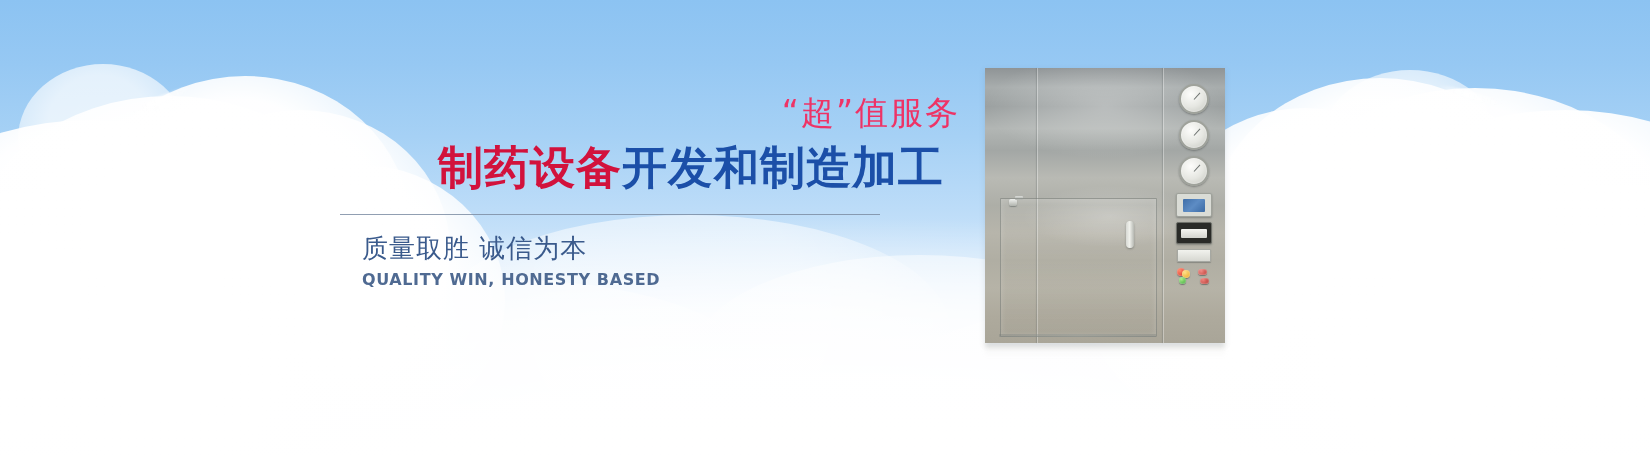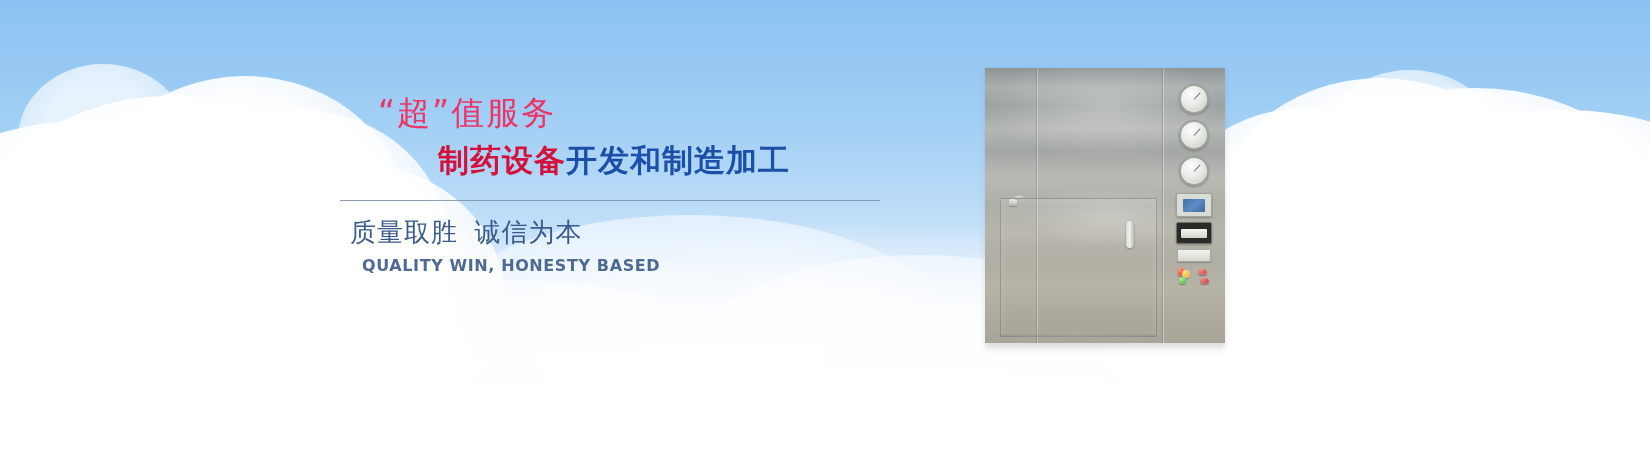--- a/index.html
+++ b/index.html
@@ -109,25 +109,26 @@
     top: 96px;
     width: 620px;
   }
 
   .eyebrow {
     font-size: 33px;
     line-height: 1;
     color: #ee3366;
     letter-spacing: 2px;
     white-space: nowrap;
-    margin: 0 0 16px 38px;
+    margin: 0 0 16px 22px;
+    text-align: right;
   }
 
   .headline {
-    font-size: 31px;
+    font-size: 45px;
     font-weight: bold;
     line-height: 1;
     letter-spacing: 1px;
     white-space: nowrap;
     margin: 0 0 0 98px;
   }
   .headline .hl-red  { color: #d2123c; }
   .headline .hl-blue { color: #1b4fa8; }
 
   .divider {
@@ -137,22 +138,21 @@
     background: #7e8ea4;
     opacity: .85;
   }
 
   .sub-cn {
     font-size: 26px;
     line-height: 1;
     color: #3a5a8c;
     letter-spacing: 1px;
     white-space: nowrap;
-    margin: 20px 0 0 10px;
-    font-family: Liberation Mono, monospace;
+    margin: 20px 0 0 22px;
   }
 
   .sub-en {
     font-size: 16px;
     line-height: 1;
     color: #4f6a92;
     letter-spacing: .6px;
     white-space: nowrap;
     margin: 11px 0 0 22px;
     font-weight: bold;

